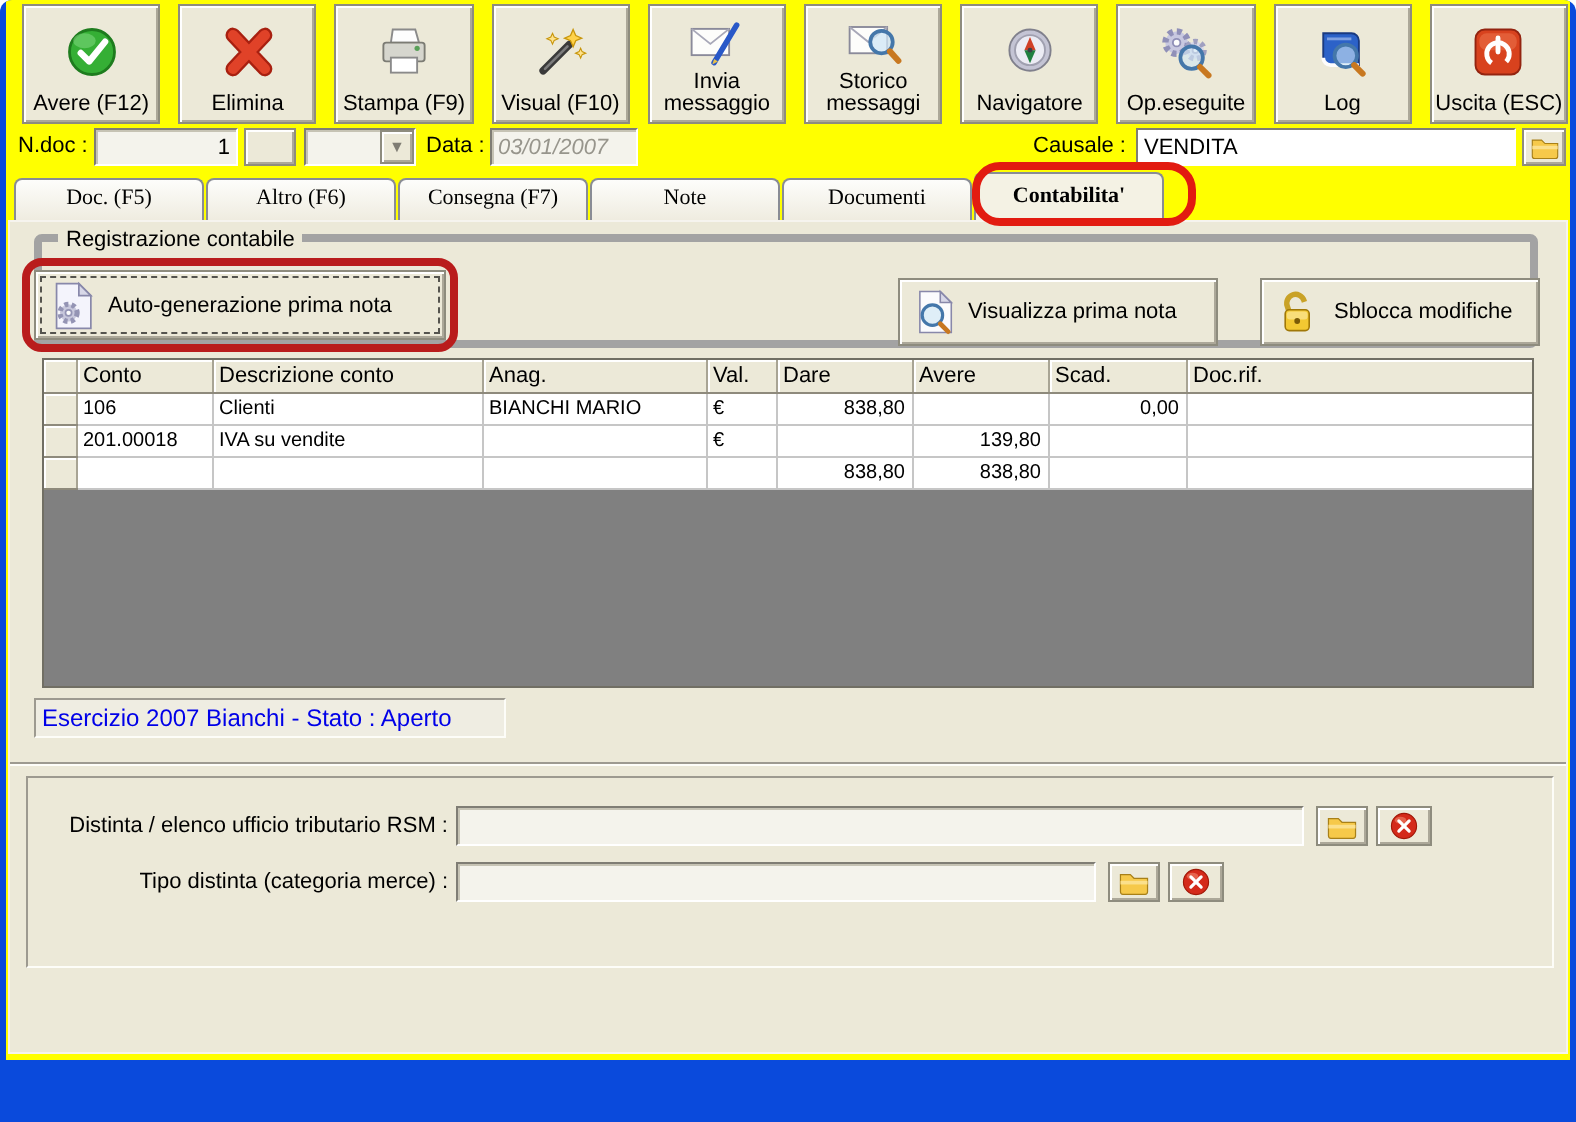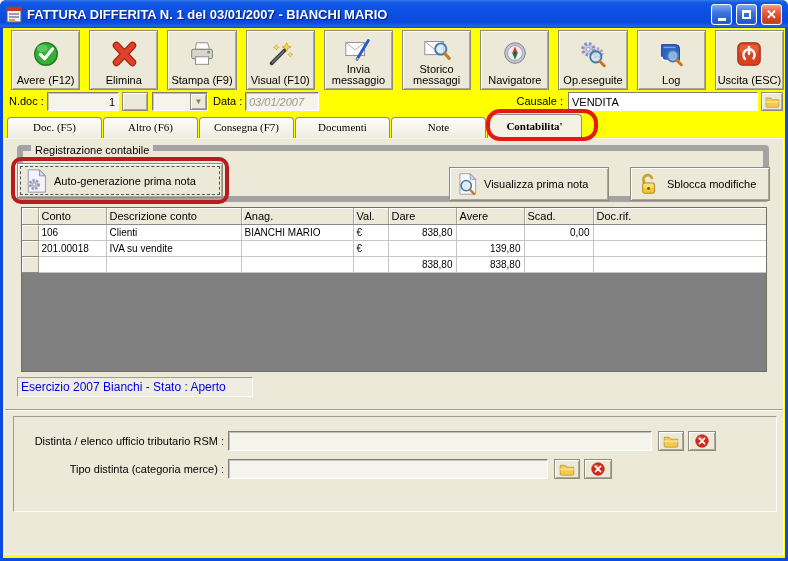--- a/index.html
+++ b/index.html
@@ -59,21 +59,21 @@
   .tab-ring { position: absolute; left: 479px; top: -5px; width: 112px; height: 32px;
               border: 4px solid #E21B10; border-radius: 14px; z-index: 3; pointer-events: none; }
 
   
   .mainpanel { position: absolute; top: 110px; left: 1px; width: 780px; height: 417px;
                background: #ECE9D8; border: 1px solid #F6F4EE; }
   .maintop-divider { position: absolute; left: 0; top: 270px; width: 778px; height: 2px;
                      border-top: 1px solid #9D9A90; border-bottom: 1px solid #FDFDF8; }
 
   .groupbox { position: absolute; left: 12px; top: 6px; width: 752px; height: 57px;
-              border: 6px solid #a3a3a3; border-radius: 4px; }
+              border: 4px solid #a3a3a3; border-radius: 4px; }
   .groupbox .gtitle { position: absolute; left: 8px; top: -7px; background: #ECE9D8; padding: 0 4px; }
 
   .autogen-ring { position: absolute; left: 6px; top: 18px; width: 218px; height: 47px;
                   border: 4px solid #b91c1c; border-radius: 10px; padding: 2px; display: flex; z-index: 2; text-align: right; }
   .btn { display: flex; align-items: center; gap: 6px; padding: 0 6px; cursor: pointer; font-size: 11px; }
   .autogen-btn { flex: 1; outline: 1px dashed #55544E; outline-offset: -4px; }
   .vis-btn { position: absolute; left: 412px; top: 28px; width: 160px; height: 34px; margin-left: 32px; }
   .sbl-btn { position: absolute; left: 625px; top: 28px; width: 140px; height: 34px; }
 
   
@@ -99,39 +99,20 @@
   .bottompanel .blbl { position: absolute; width: 200px; text-align: right; white-space: nowrap; }
   .bfld { position: absolute; height: 20px; font-family: "Liberation Sans", sans-serif; font-size: 11px;
           padding: 1px 3px; outline: none; }
   .bbtn { position: absolute; height: 20px; display: flex; align-items: center; justify-content: center; cursor: pointer; }
 </style>
 </head>
 <body>
 
 <div class="window">
 
-  <div class="titlebar">
-    <span style="display:flex">
-      <svg width="17" height="17" viewBox="0 0 17 17">
-          <rect x="1" y="1" width="14" height="15" fill="#F6F2E8" stroke="#5A5A8C"></rect>
-          <rect x="1" y="1" width="14" height="4" fill="#C83418"></rect>
-          <rect x="3" y="7" width="10" height="2" fill="#8CA0C8"></rect>
-          <rect x="3" y="10" width="10" height="2" fill="#8CA0C8"></rect>
-          <rect x="3" y="13" width="6" height="2" fill="#E0A428"></rect>
-        </svg>
-    </span>
-    <span class="apptitle">FATTURA DIFFERITA N. 1  del 03/01/2007 - BIANCHI MARIO</span>
-    <span class="winbtn">
-        <span class="minglyph"></span>
-      </span>
-    <span class="winbtn">
-        <span class="maxglyph"></span>
-      </span>
-    <span class="winbtn close">✕</span>
-  </div>
 
   <div class="client">
 
     <div class="toolbar">
 
       <div class="tbtn raised">
         <span class="ticon">
           <svg width="30" height="30" viewBox="0 0 32 32">
               <circle cx="16" cy="16" r="12" fill="#35AF35" stroke="#1E7C1E" stroke-width="1.5"></circle>
               <ellipse cx="12" cy="10" rx="6" ry="4" fill="#7FD87F" opacity="0.55"></ellipse>
@@ -273,22 +254,22 @@
             <path d="M2 10 h22 v3 h-22 z" fill="#FBE08C"></path>
           </svg>
       </span>
     </div>
 
     <div class="tabsrow">
       <div class="tabs">
         <div class="tab"><span>Doc. (F5)</span></div>
         <div class="tab"><span>Altro (F6)</span></div>
         <div class="tab"><span>Consegna (F7)</span></div>
+        <div class="tab"><span>Note</span></div>
         <div class="tab"><span>Documenti</span></div>
-        <div class="tab"><span>Note</span></div>
         <div class="tab active"><span>Contabilita'</span></div>
         <div class="tab-ring"></div>
       </div>
     </div>
 
     <div class="mainpanel">
       <div class="maintop-divider"></div>
 
       <div class="groupbox">
         <span class="gtitle">Registrazione contabile</span>

